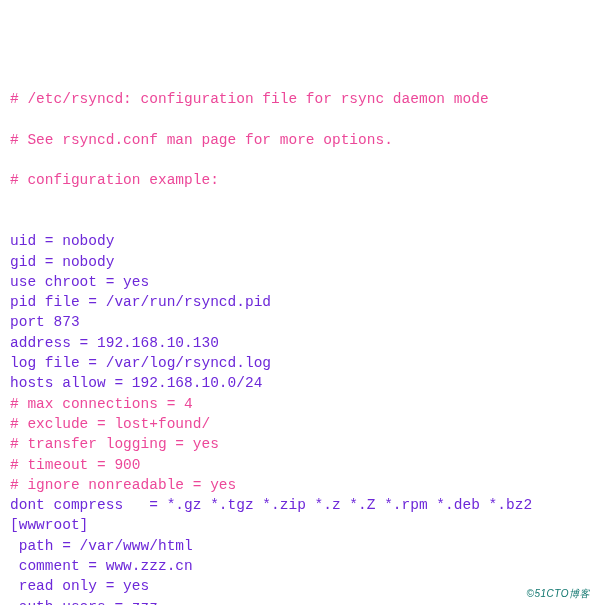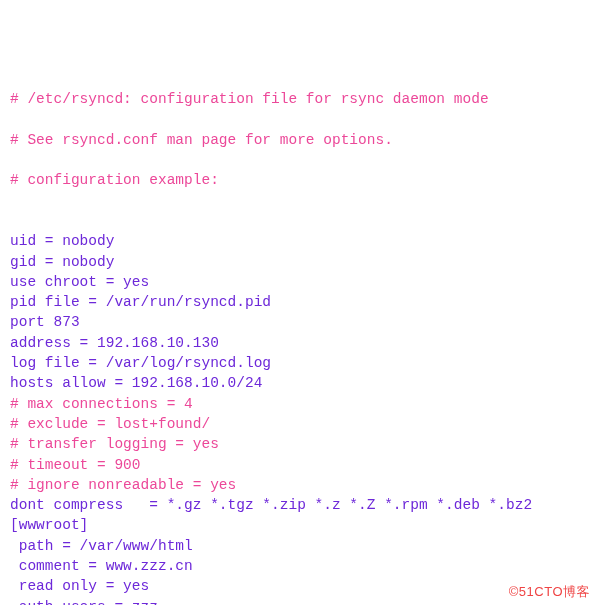--- a/index.html
+++ b/index.html
@@ -24,25 +24,26 @@
     .comment {
       color: #ec4899;
     }
     .plain {
       color: #6d28d9;
     }
     .watermark {
       position: absolute;
       bottom: 4px;
       right: 8px;
-      color: #ef4444;
+      color: #0f766e;
       font-family: sans-serif;
-      font-size: 13px;
+      font-size: 10px;
       letter-spacing: 0.5px;
       pointer-events: none;
+      font-style: italic;
     }
   </style>
 </head>
 <body>
 
 
 
 <div id="code-root"><div class="line comment"># /etc/rsyncd: configuration file for rsync daemon mode</div><div class="line "></div><div class="line comment"># See rsyncd.conf man page for more options.</div><div class="line "></div><div class="line comment"># configuration example:</div><div class="line "></div><div class="line "></div><div class="line plain">uid = nobody</div><div class="line plain">gid = nobody</div><div class="line plain">use chroot = yes</div><div class="line plain">pid file = /var/run/rsyncd.pid</div><div class="line plain">port 873</div><div class="line plain">address = 192.168.10.130</div><div class="line plain">log file = /var/log/rsyncd.log</div><div class="line plain">hosts allow = 192.168.10.0/24</div><div class="line comment"># max connections = 4</div><div class="line comment"># exclude = lost+found/</div><div class="line comment"># transfer logging = yes</div><div class="line comment"># timeout = 900</div><div class="line comment"># ignore nonreadable = yes</div><div class="line plain">dont compress   = *.gz *.tgz *.zip *.z *.Z *.rpm *.deb *.bz2</div><div class="line plain">[wwwroot]</div><div class="line plain"> path = /var/www/html</div><div class="line plain"> comment = www.zzz.cn</div><div class="line plain"> read only = yes</div><div class="line plain"> auth users = zzz</div></div>
 <div class="watermark">©51CTO博客</div>
 

